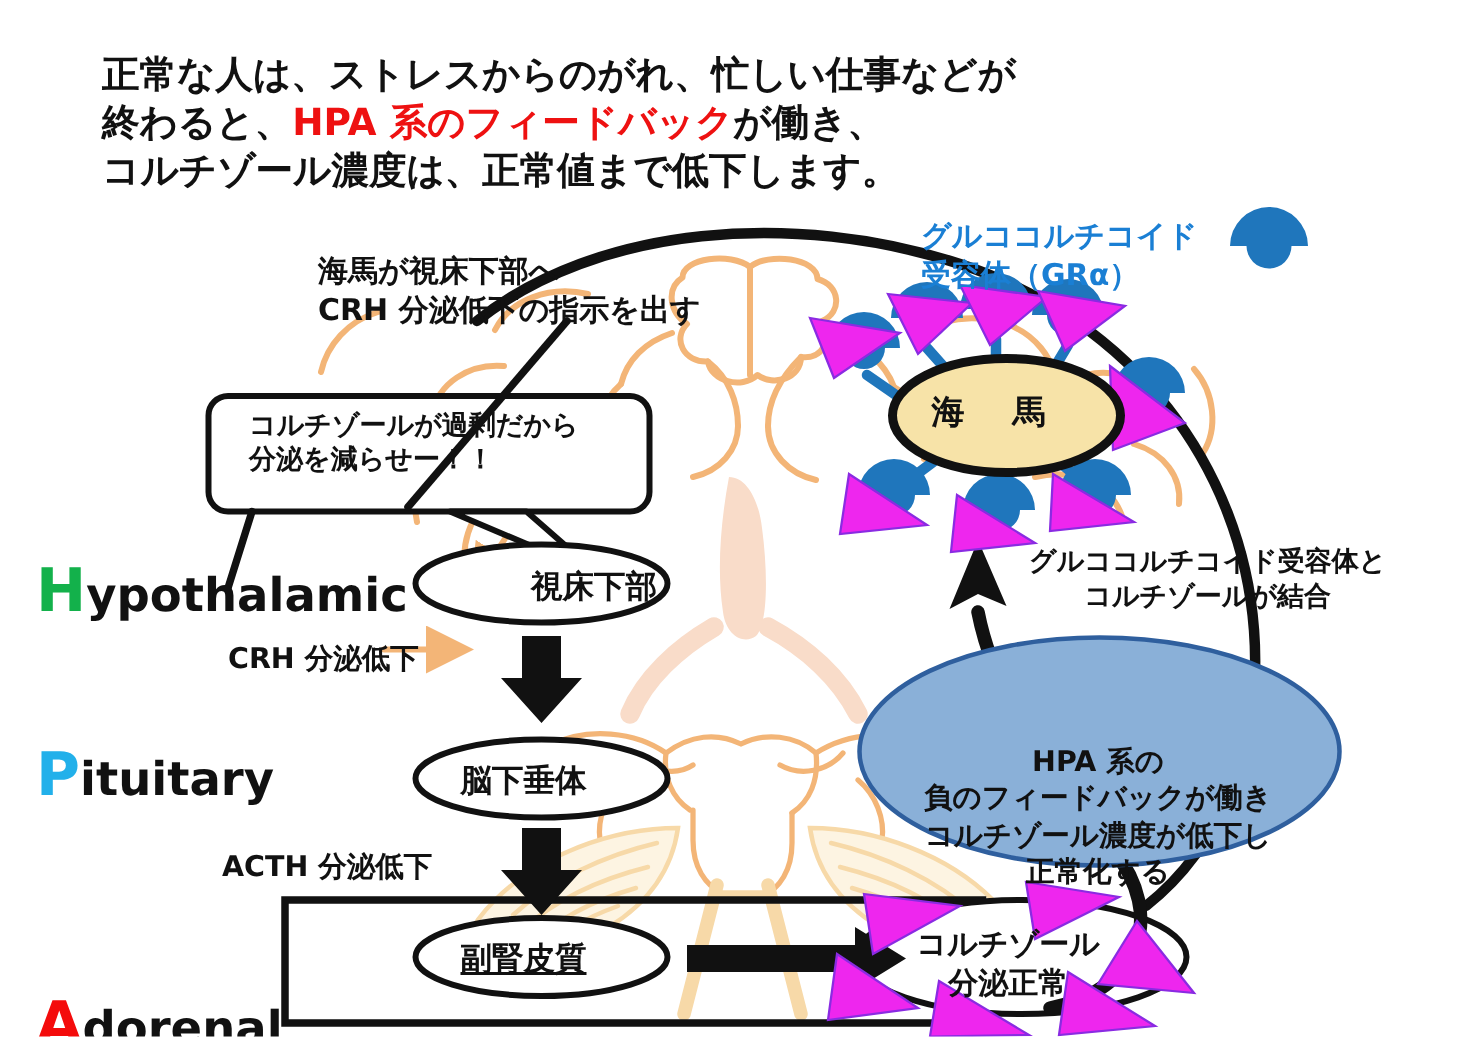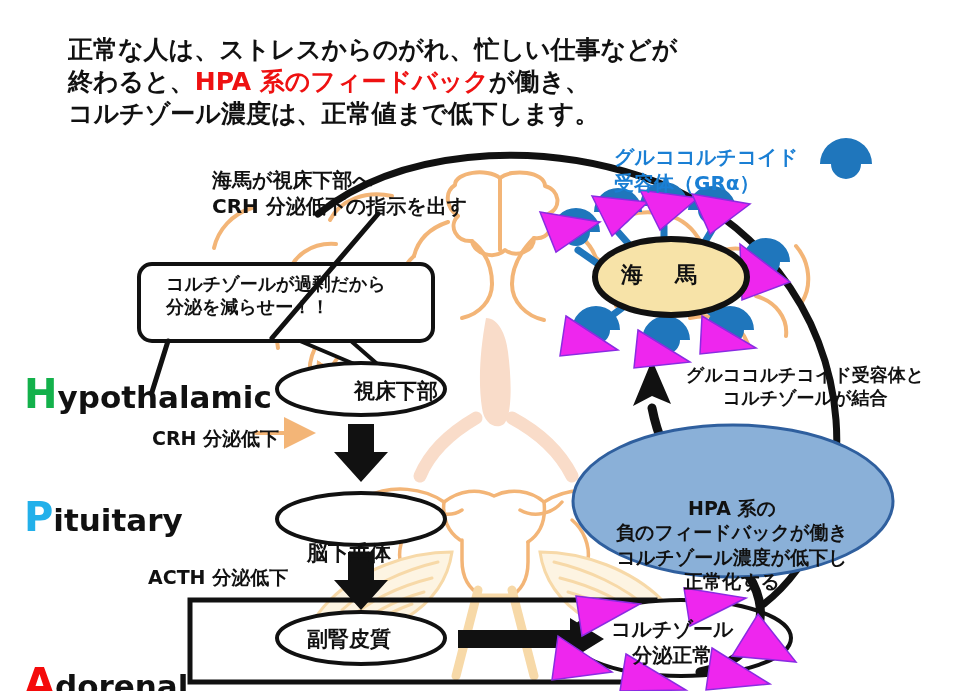--- a/index.html
+++ b/index.html
@@ -41,22 +41,22 @@
   #hpa-a .cap{color:#f40b0b;}
 
   
   .sec{position:absolute;font-size:19px;font-weight:bold;color:#111111;white-space:nowrap;}
   #sec-crh{left:136px;top:426px;margin-left:16px;}
   #sec-acth{left:148px;top:565px;}
 
   
   .organ{position:absolute;font-size:21px;font-weight:bold;color:#111111;white-space:nowrap;}
   #organ-hypo{left:307px;top:377px;margin-left:47px;}
-  #organ-pit{left:307px;top:506px;margin-top:33px;}
-  #organ-adr{left:307px;top:625px;}
+  #organ-pit{left:307px;top:506px;}
+  #organ-adr{left:307px;top:625px;text-decoration:underline;}
 
   
   #organ-hippo{
     position:absolute;left:621px;top:260px;font-size:22px;font-weight:bold;
     color:#111111;white-space:nowrap;letter-spacing:5px;
   }
 
   
   #cortisol-label{
     left:611px;top:617px;font-size:20px;font-weight:bold;color:#111111;text-align:center;

